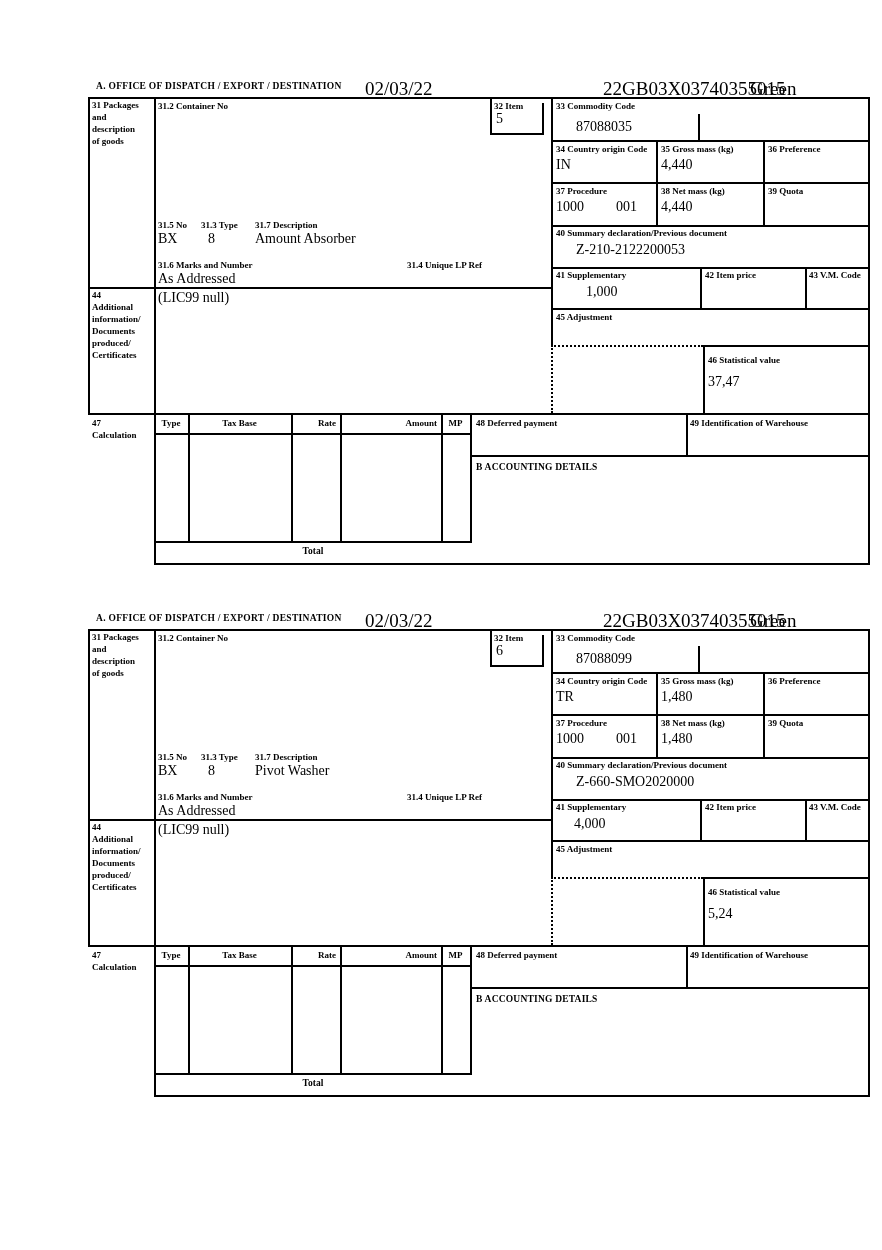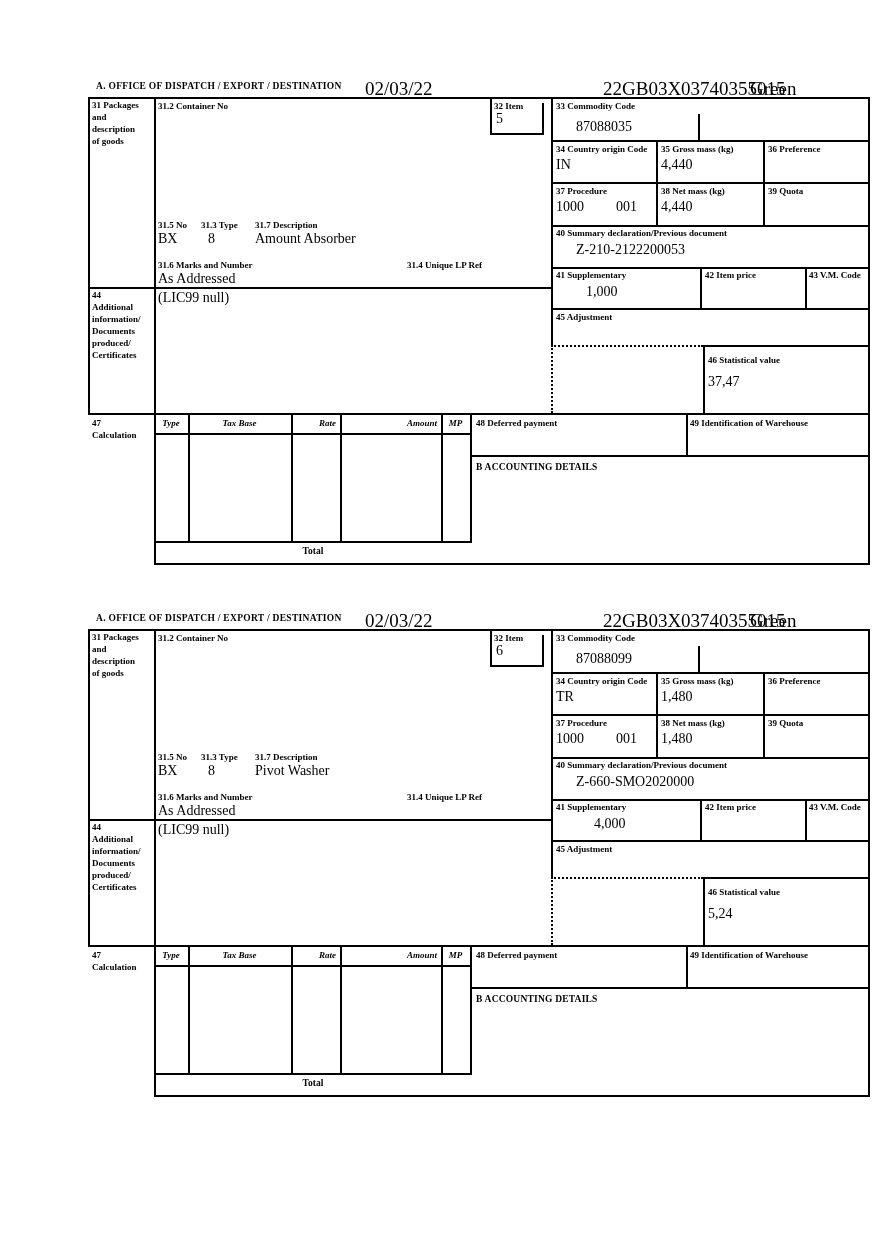--- a/index.html
+++ b/index.html
@@ -12,21 +12,21 @@
   .hl{position:absolute;height:2px;background:#000;}
   .vl{position:absolute;width:2px;background:#000;}
   .hd{position:absolute;height:0;border-top:2px dotted #000;}
   .vd{position:absolute;width:0;border-left:2px dotted #000;}
   
   .lbl{position:absolute;font-weight:bold;font-size:9px;line-height:10px;white-space:nowrap;}
   .val{position:absolute;font-size:14px;line-height:15px;white-space:nowrap;}
   .side{position:absolute;font-weight:bold;font-size:9px;line-height:12px;}
   .hdrA{position:absolute;left:88px;top:3px;font-weight:bold;font-size:9.5px;letter-spacing:.3px;white-space:nowrap;}
   .hdrv{position:absolute;top:0;font-size:19px;white-space:nowrap;}
-  .th{position:absolute;top:340px;font-weight:bold;font-size:9px;font-style:italic;}
+  .th{position:absolute;top:340px;font-weight:bold;font-size:9px;}
   .bacc{position:absolute;left:468px;top:384px;font-weight:bold;font-size:9.5px;letter-spacing:.2px;}
   .totallbl{position:absolute;left:146px;top:468px;width:318px;text-align:center;font-weight:bold;font-size:9.5px;}
 </style>
 </head>
 <body>
 
 <div class="page">
 
   <div class="form" id="form-0">
 
@@ -245,21 +245,21 @@
     <div class="val" style="left:548px;top:121px;">1000</div>
     <div class="val" style="left:608px;top:121px;">001</div>
     <div class="lbl" style="left:653px;top:108px;">38 Net mass (kg)</div>
     <div class="val" style="left:653px;top:121px;">1,480</div>
     <div class="lbl" style="left:760px;top:108px;">39 Quota</div>
 
     <div class="lbl" style="left:548px;top:150px;">40 Summary declaration/Previous document</div>
     <div class="val" style="left:568px;top:164px;">Z-660-SMO2020000</div>
 
     <div class="lbl" style="left:548px;top:192px;">41 Supplementary</div>
-    <div class="val" style="left:566px;top:206px;margin-left:20px;">4,000</div>
+    <div class="val" style="left:566px;top:206px;">4,000</div>
     <div class="lbl" style="left:697px;top:192px;">42 Item price</div>
     <div class="lbl" style="left:801px;top:192px;">43 V.M. Code</div>
 
     <div class="lbl" style="left:548px;top:234px;">45 Adjustment</div>
 
     <div class="lbl" style="left:700px;top:277px;">46 Statistical value</div>
     <div class="val" style="left:700px;top:296px;">5,24</div>
 
     <div class="th" style="left:146px;width:34px;text-align:center;">Type</div>
     <div class="th" style="left:180px;width:103px;text-align:center;">Tax Base</div>

